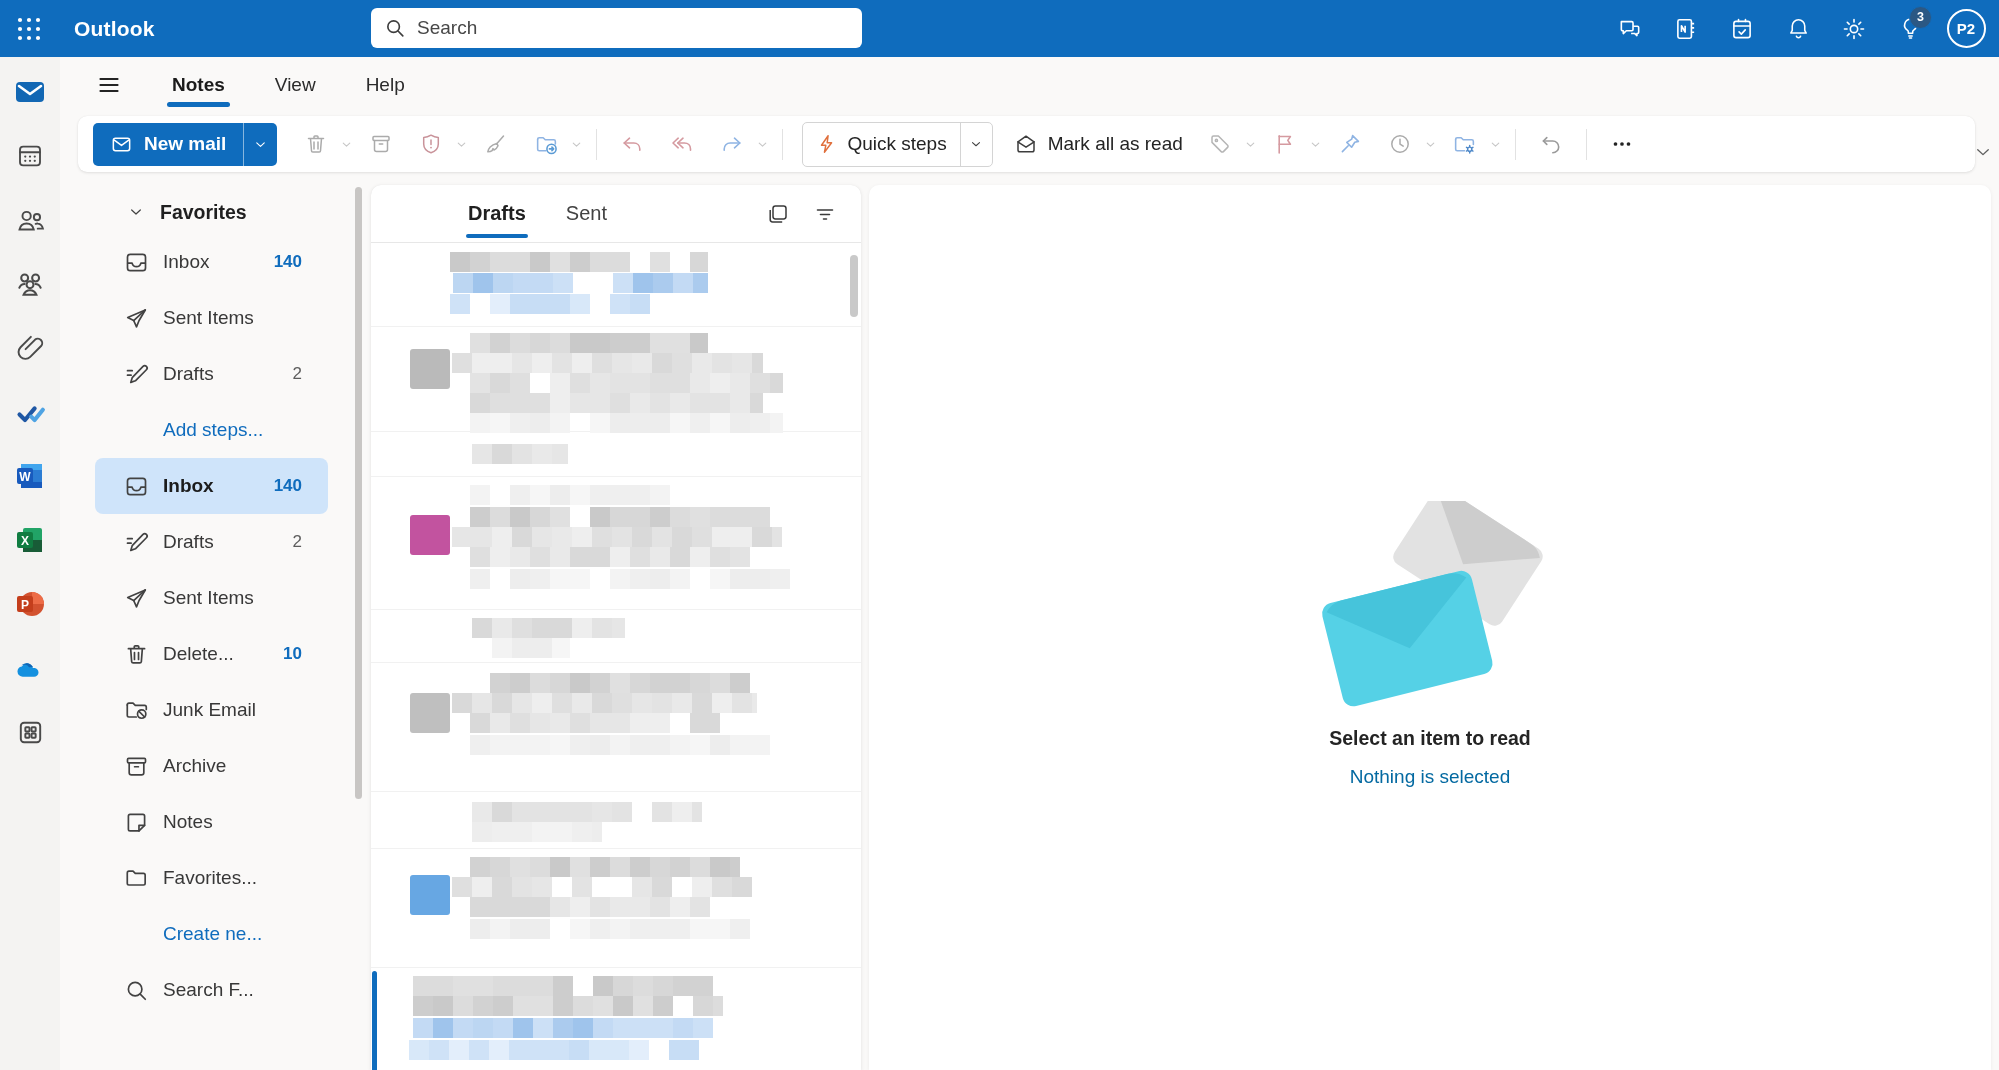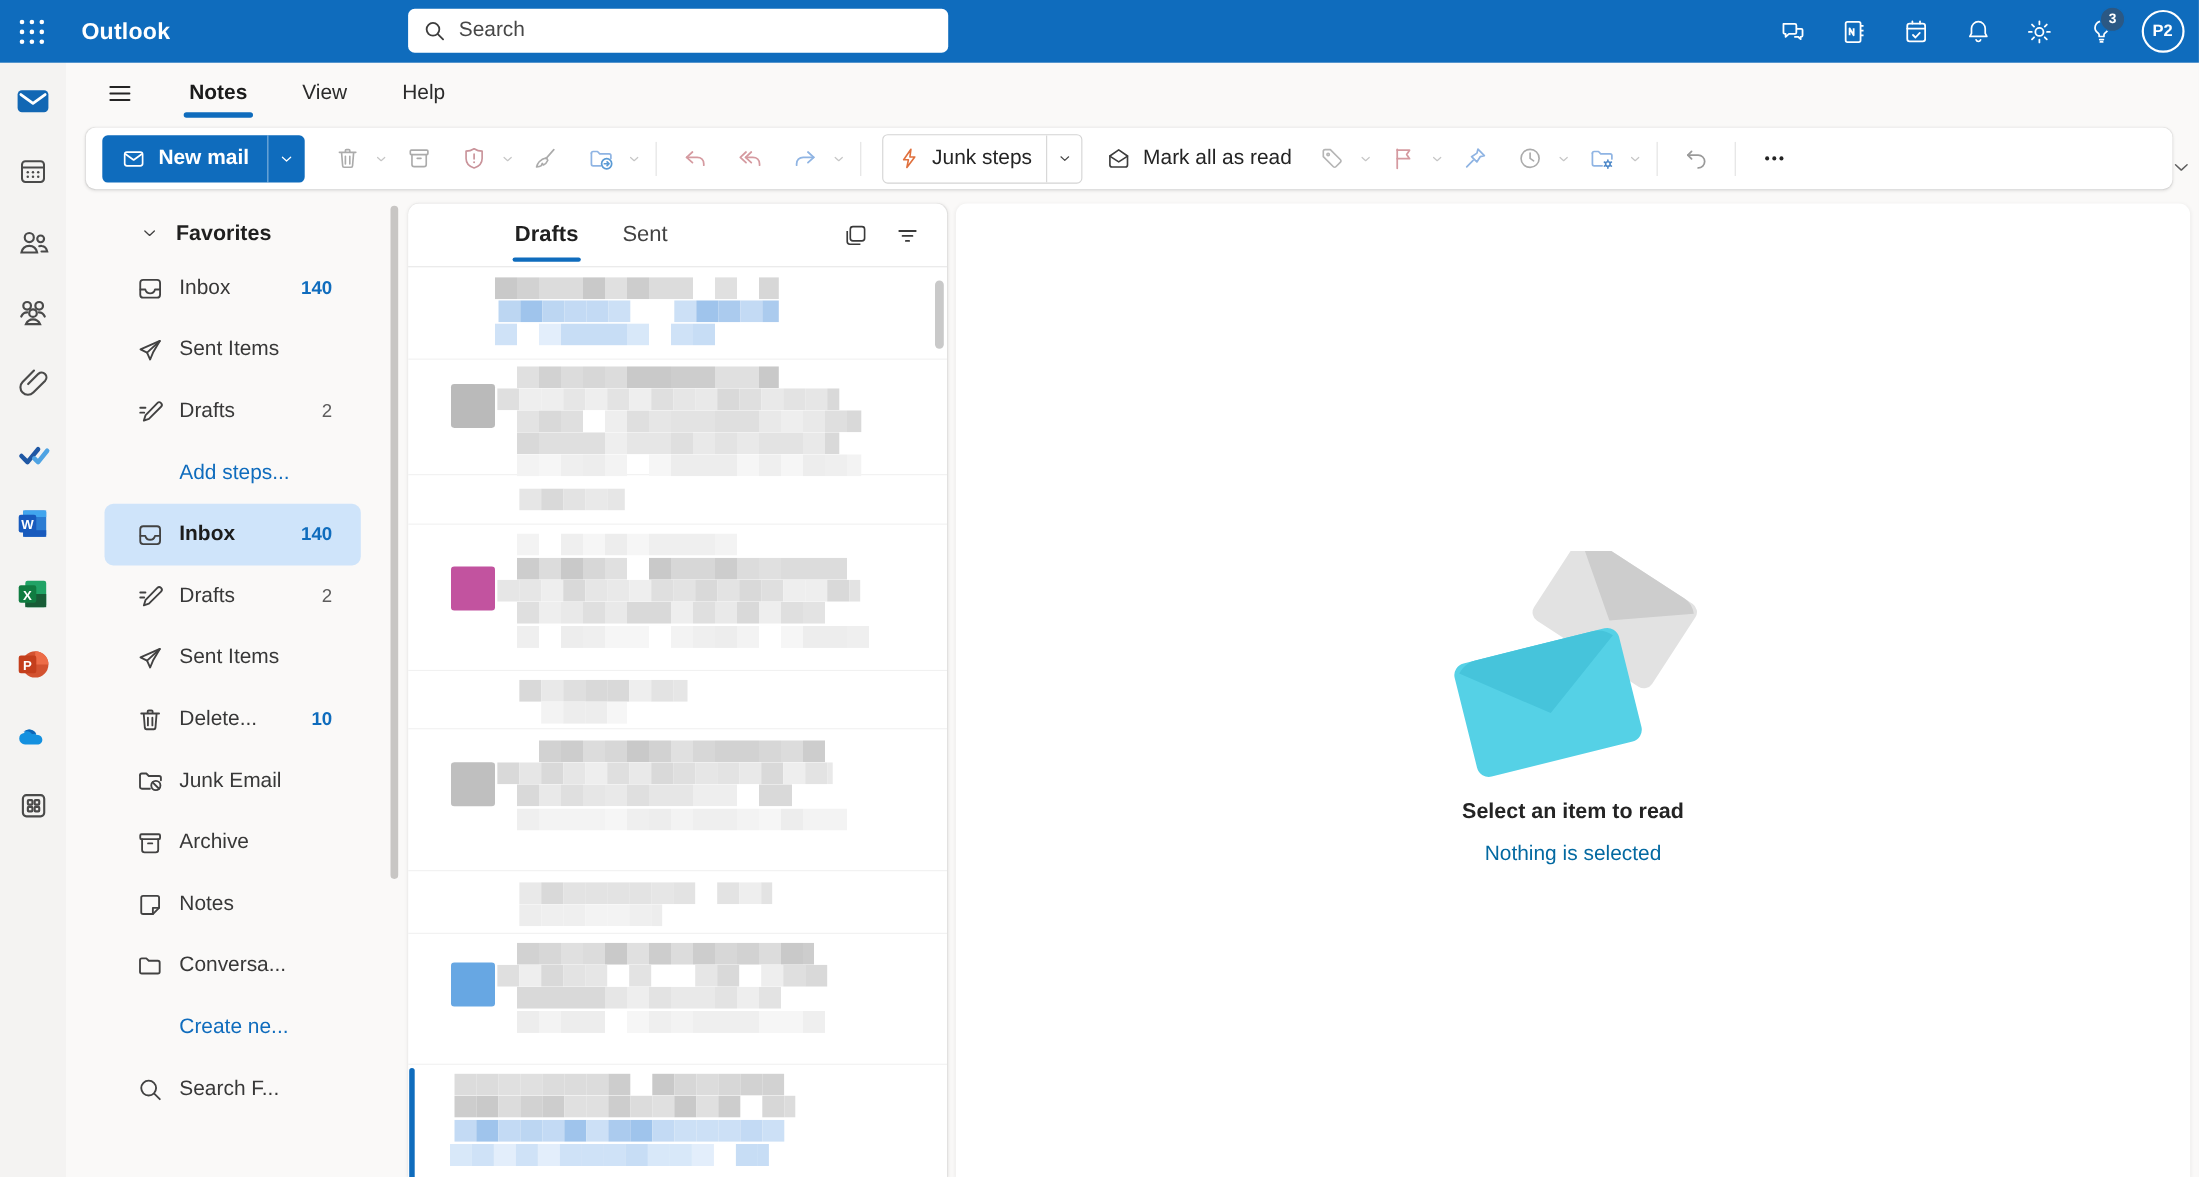--- a/index.html
+++ b/index.html
@@ -406,21 +406,21 @@
         </div>
     </div>
 
     <div class="tb-div"></div>
 
     <div class="qs">
       <div class="qs-main">
         <svg width="22" height="22" viewBox="0 0 24 24">
           <path d="M13.2 3L6 13.4h4.7L9.2 21l7.8-10.4h-4.8z" stroke="#e0703d" stroke-width="1.6" fill="none" stroke-linecap="round" stroke-linejoin="round"></path>
         </svg>
-        <span>Junk steps</span>
+        <span>Quick steps</span>
       </div>
       <div class="qs-chev">
         <svg width="14" height="14" viewBox="0 0 24 24">
             <path d="M6 9.5l6 5.5 6-5.5" stroke="currentColor" stroke-width="1.8" fill="none" stroke-linecap="round" stroke-linejoin="round"></path>
           </svg>
       </div>
     </div>
 
     <div class="tbtn with-label">
       <svg width="24" height="24" viewBox="0 0 24 24">
@@ -669,21 +669,21 @@
             </svg>
           </span>
           <span class="lbl">Notes</span>
         </div>
         <div class="frow">
           <span class="ficon">
             <svg width="27" height="27" viewBox="0 0 24 24">
               <path d="M3.8 7c0-.8.7-1.5 1.5-1.5h3.6l2 2h7.3c.8 0 1.5.7 1.5 1.5v7.3c0 .8-.7 1.5-1.5 1.5H5.3c-.8 0-1.5-.7-1.5-1.5z" stroke="currentColor" stroke-width="1.5" fill="none" stroke-linecap="round" stroke-linejoin="round"></path>
             </svg>
           </span>
-          <span class="lbl">Conversa...</span>
+          <span class="lbl">Favorites...</span>
         </div>
         <div class="frow linkrow">
           <span class="lbl">Create ne...</span>
         </div>
         <div class="frow">
           <span class="ficon">
             <svg width="27" height="27" viewBox="0 0 24 24">
               <g stroke="currentColor" stroke-width="1.5" fill="none" stroke-linecap="round">
                 <circle cx="10.8" cy="10.8" r="6"></circle>
                 <path d="M15.3 15.3l4.5 4.5"></path>

